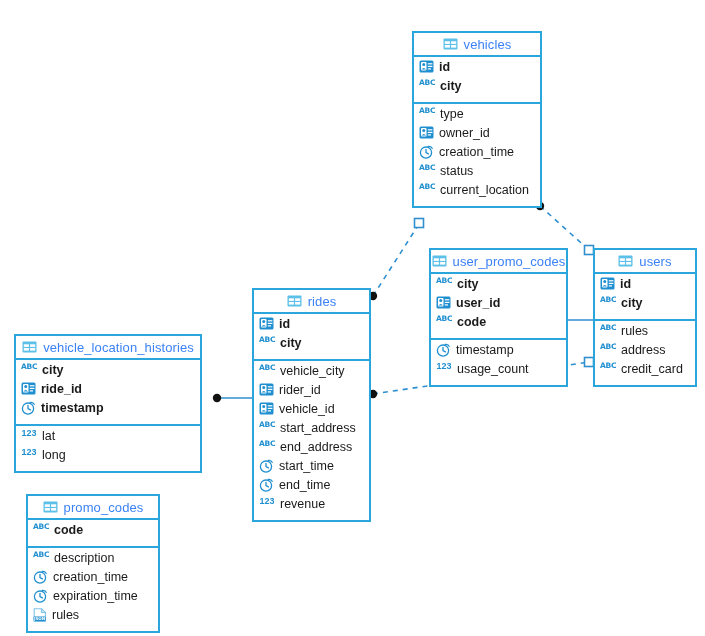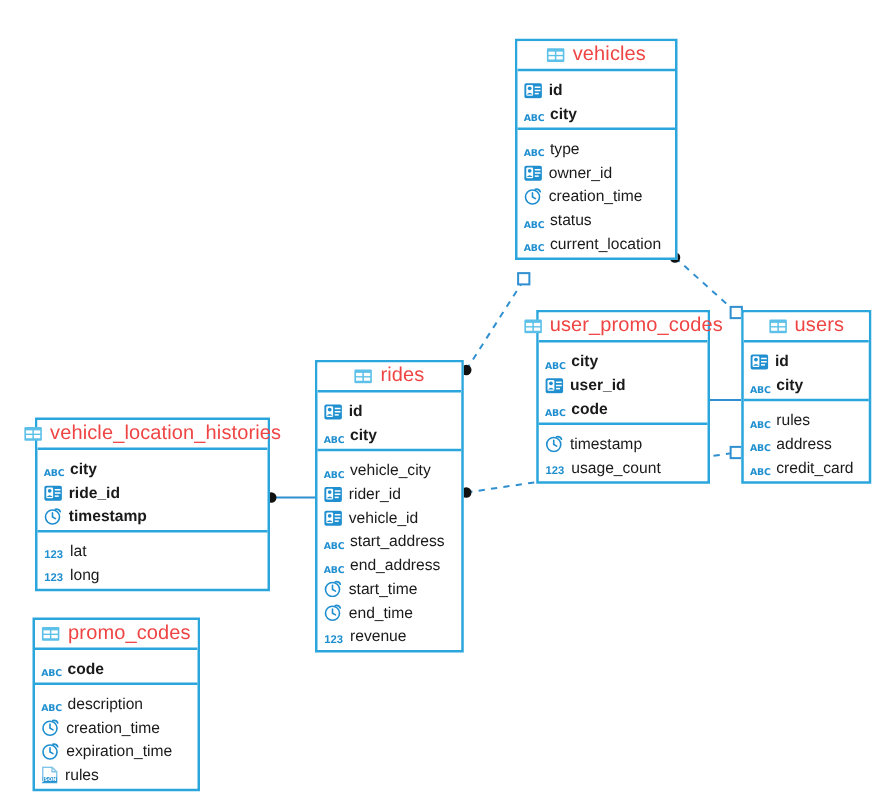--- a/index.html
+++ b/index.html
@@ -45,34 +45,34 @@
     height: 24px;
     display: flex;
     align-items: center;
     justify-content: center;
     gap: 6px;
     border-bottom: 2px solid #2ba6dd;
     background: #ffffff;
     padding: 0 6px;
   }
   .entity-title {
-    font-size: 16px;
-    color: #ef4444;
+    font-size: 13px;
+    color: #3b82f6;
     letter-spacing: 0.1px;
     white-space: nowrap;
   }
   .field-group {
     padding: 3px 0 4px 0;
   }
   .field-group + .field-group {
     border-top: 2px solid #2ba6dd;
   }
   .field {
     display: flex;
-    align-items: flex-end;
+    align-items: flex-start;
     gap: 5px;
     height: 19px;
     padding: 0 6px 0 5px;
     white-space: nowrap;
   }
   .field-label {
     font-size: 12.5px;
     color: #1a1a1a;
   }
   .field.pk .field-label {
@@ -411,21 +411,21 @@
               </svg>
             </span>
             <span class="field-label">end_time</span>
           </div>
           <div class="field">
             <span class="ic num-ic">123</span>
             <span class="field-label">revenue</span>
           </div>
         </div>
       </div>
-      <div class="entity" style="left: 28px; top: 334px; width: 188px;">
+      <div class="entity" style="left: 14px; top: 334px; width: 188px;">
         <div class="entity-header">
           <span class="ic">
             <svg width="15" height="12" viewBox="0 0 15 12">
               <rect x="0.5" y="0.5" width="14" height="11" rx="1" fill="#5cc0e8"></rect>
               <rect x="1.8" y="3.3" width="5.1" height="2.6" fill="#ffffff"></rect>
               <rect x="8.1" y="3.3" width="5.1" height="2.6" fill="#ffffff"></rect>
               <rect x="1.8" y="7.0" width="5.1" height="2.6" fill="#ffffff"></rect>
               <rect x="8.1" y="7.0" width="5.1" height="2.6" fill="#ffffff"></rect>
             </svg>
           </span>

